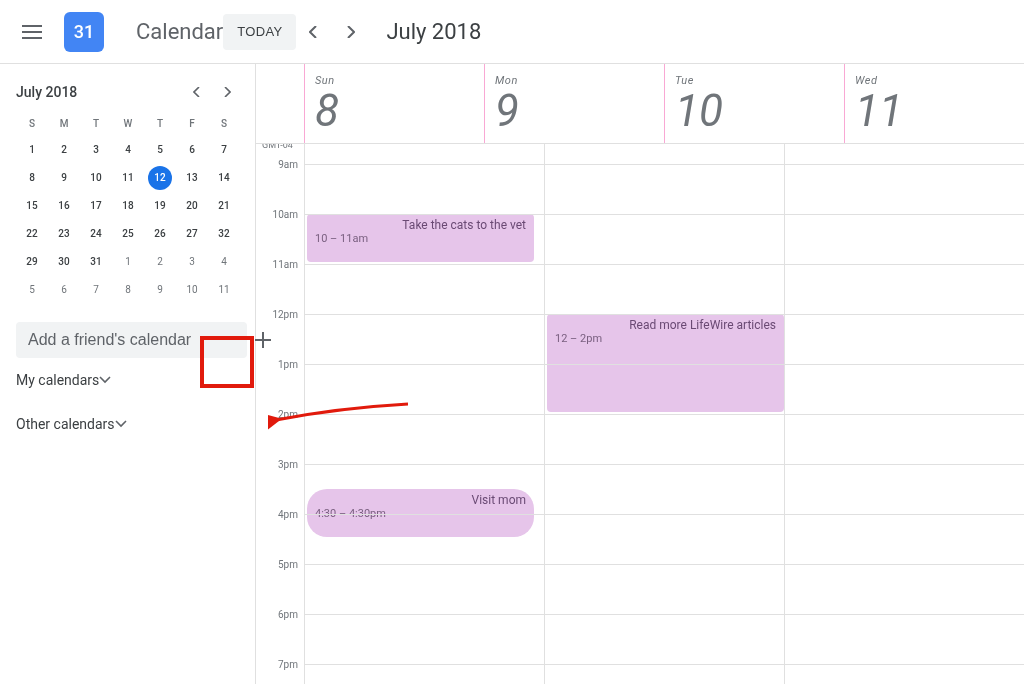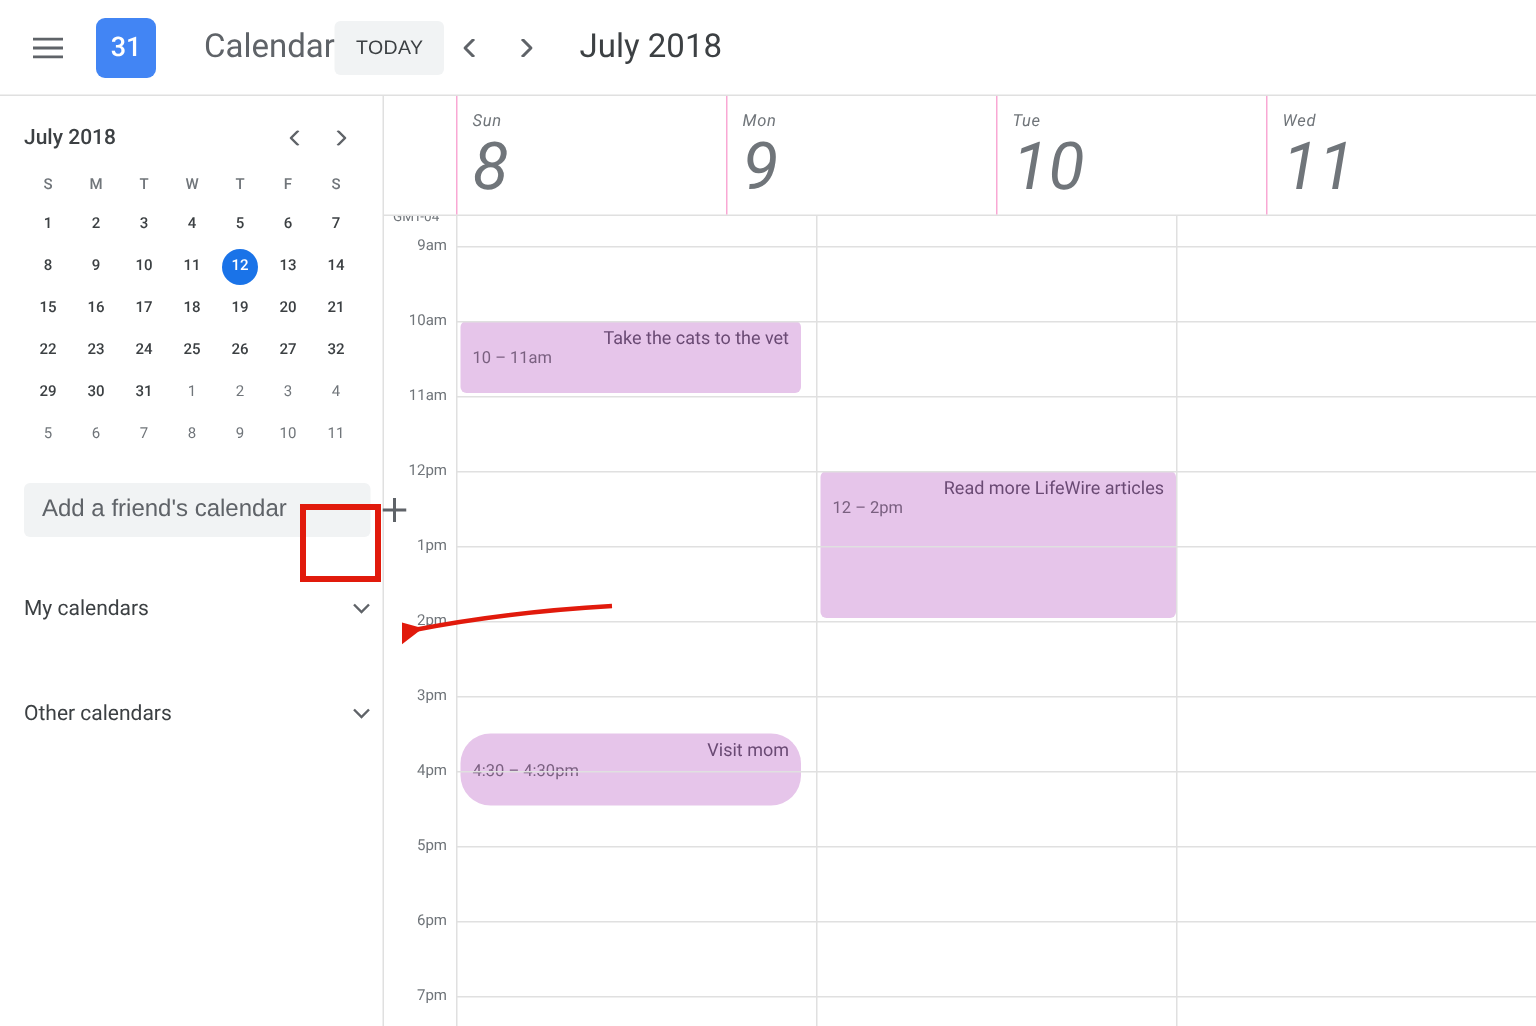--- a/index.html
+++ b/index.html
@@ -158,26 +158,25 @@
     width: 36px; height: 36px;
     display: flex; align-items: center; justify-content: center;
     color: #5f6368;
     font-size: 20px;
     cursor: pointer;
     margin-left: 8px;
   }
   .section {
     display: flex;
     align-items: center;
-    justify-content: space-between;
+    justify-content: flex-start;
     height: 44px;
     font-size: 14px;
     color: #3c4043;
     cursor: pointer;
-    margin-top: 26px;
   }
   .section .chev { color: #5f6368; }
   
   .highlight-box {
     position: absolute;
     border: 4px solid #e11a0c;
     pointer-events: none;
   }
   
   .main {

